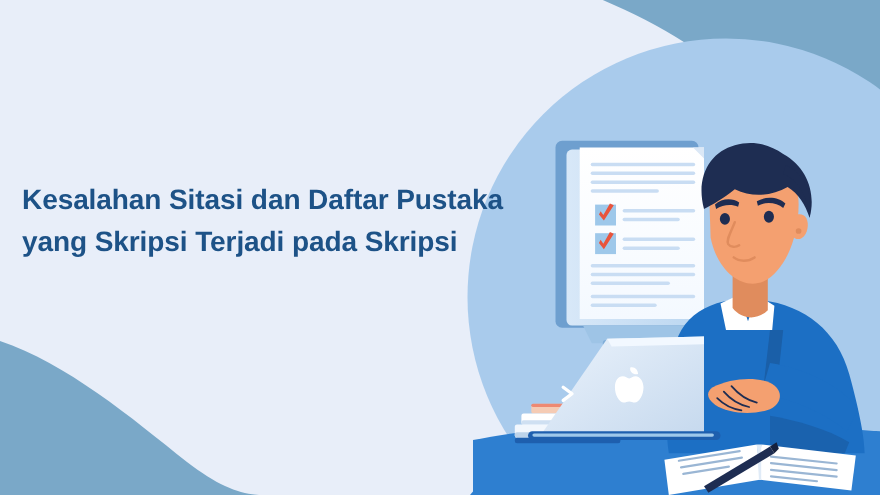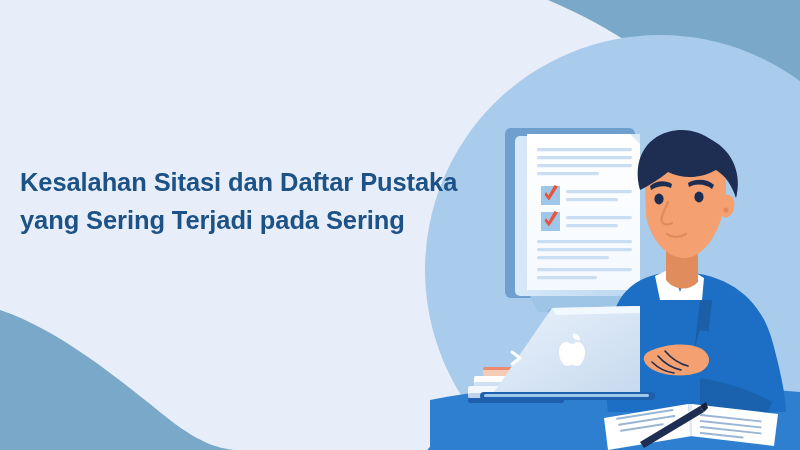--- a/index.html
+++ b/index.html
@@ -174,16 +174,16 @@
         <path d="M640,442 L700,406 L704,412 L644,448 Z" fill="#1e2d52"></path>
         <path d="M700,406 L706,402 L708,408 L704,412 Z" fill="#16213d"></path>
       </g>
 
       <path d="M512,352 L520,358 L512,364" fill="none" stroke="#ffffff" stroke-width="3" stroke-linecap="round" stroke-linejoin="round"></path>
     </g>
   </svg>
 
   <div class="title-block">
     <div class="title-line">Kesalahan Sitasi dan Daftar Pustaka</div>
-    <div class="title-line">yang Sering Terjadi pada Sering</div>
+    <div class="title-line">yang Skripsi Terjadi pada Skripsi</div>
   </div>
 
 </div>
 
 </body></html>

